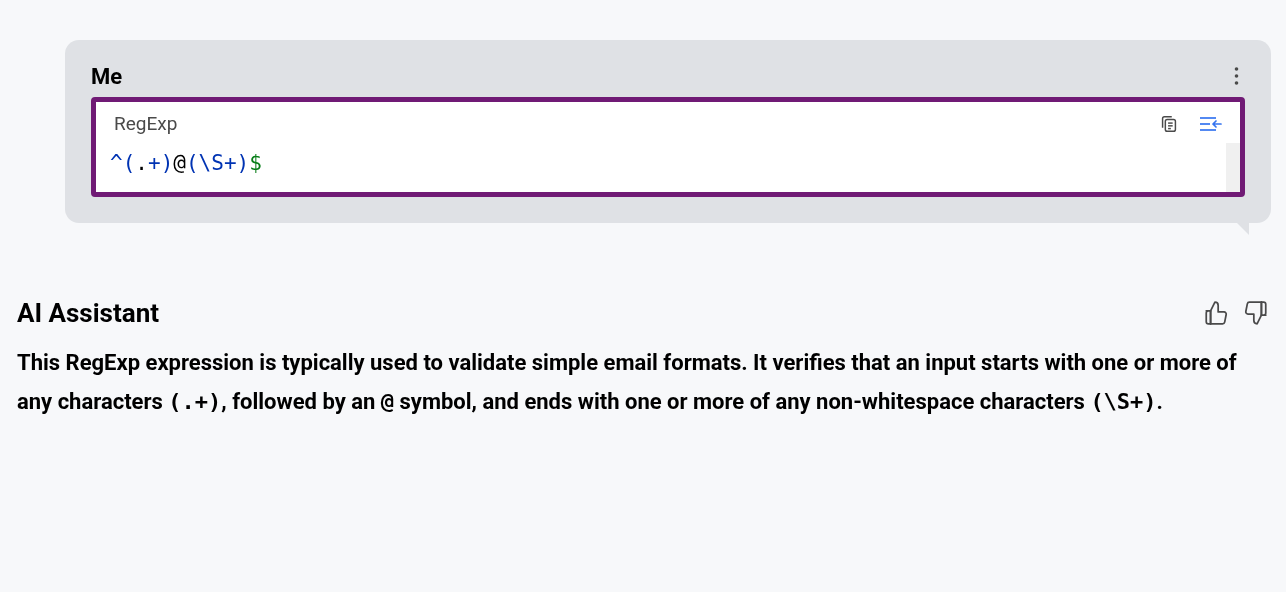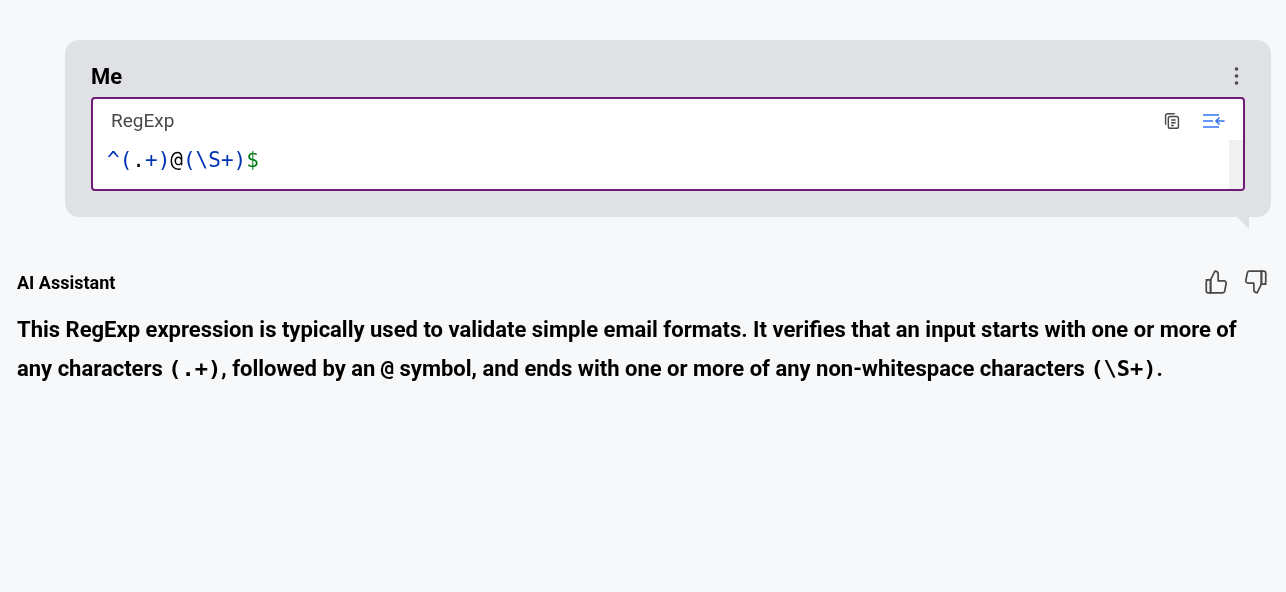--- a/index.html
+++ b/index.html
@@ -16,21 +16,21 @@
       padding: 40px 15px 15px 15px;
     }
     
     .user-bubble {
       background: #dfe1e5;
       border-radius: 14px;
       padding: 24px 26px 26px 26px;
       margin-left: 50px;
       margin-right: 0;
       position: relative;
-      margin-bottom: 52px;
+      margin-bottom: 75px;
     }
     
     .user-bubble::after {
       content: '';
       position: absolute;
       bottom: -12px;
       right: 22px;
       width: 0;
       height: 0;
       border-left: 14px solid transparent;
@@ -58,21 +58,21 @@
     }
     
     .user-prompt {
       font-size: 22px;
       color: #000;
       margin-bottom: 22px;
     }
     
     .code-block {
       background: #ffffff;
-      border: 2px solid #701a75;
+      border: 5px solid #701a75;
       border-radius: 4px;
       overflow: hidden;
     }
     
     .code-header {
       display: flex;
       justify-content: space-between;
       align-items: center;
       padding: 10px 18px 8px 18px;
     }
@@ -125,21 +125,21 @@
     }
     
     .assistant-header {
       display: flex;
       justify-content: space-between;
       align-items: center;
       margin-bottom: 16px;
     }
     
     .assistant-name {
-      font-size: 18px;
+      font-size: 26px;
       font-weight: 700;
       color: #000;
     }
     
     .feedback-icons {
       display: flex;
       gap: 14px;
     }
     
     .feedback-icon {

